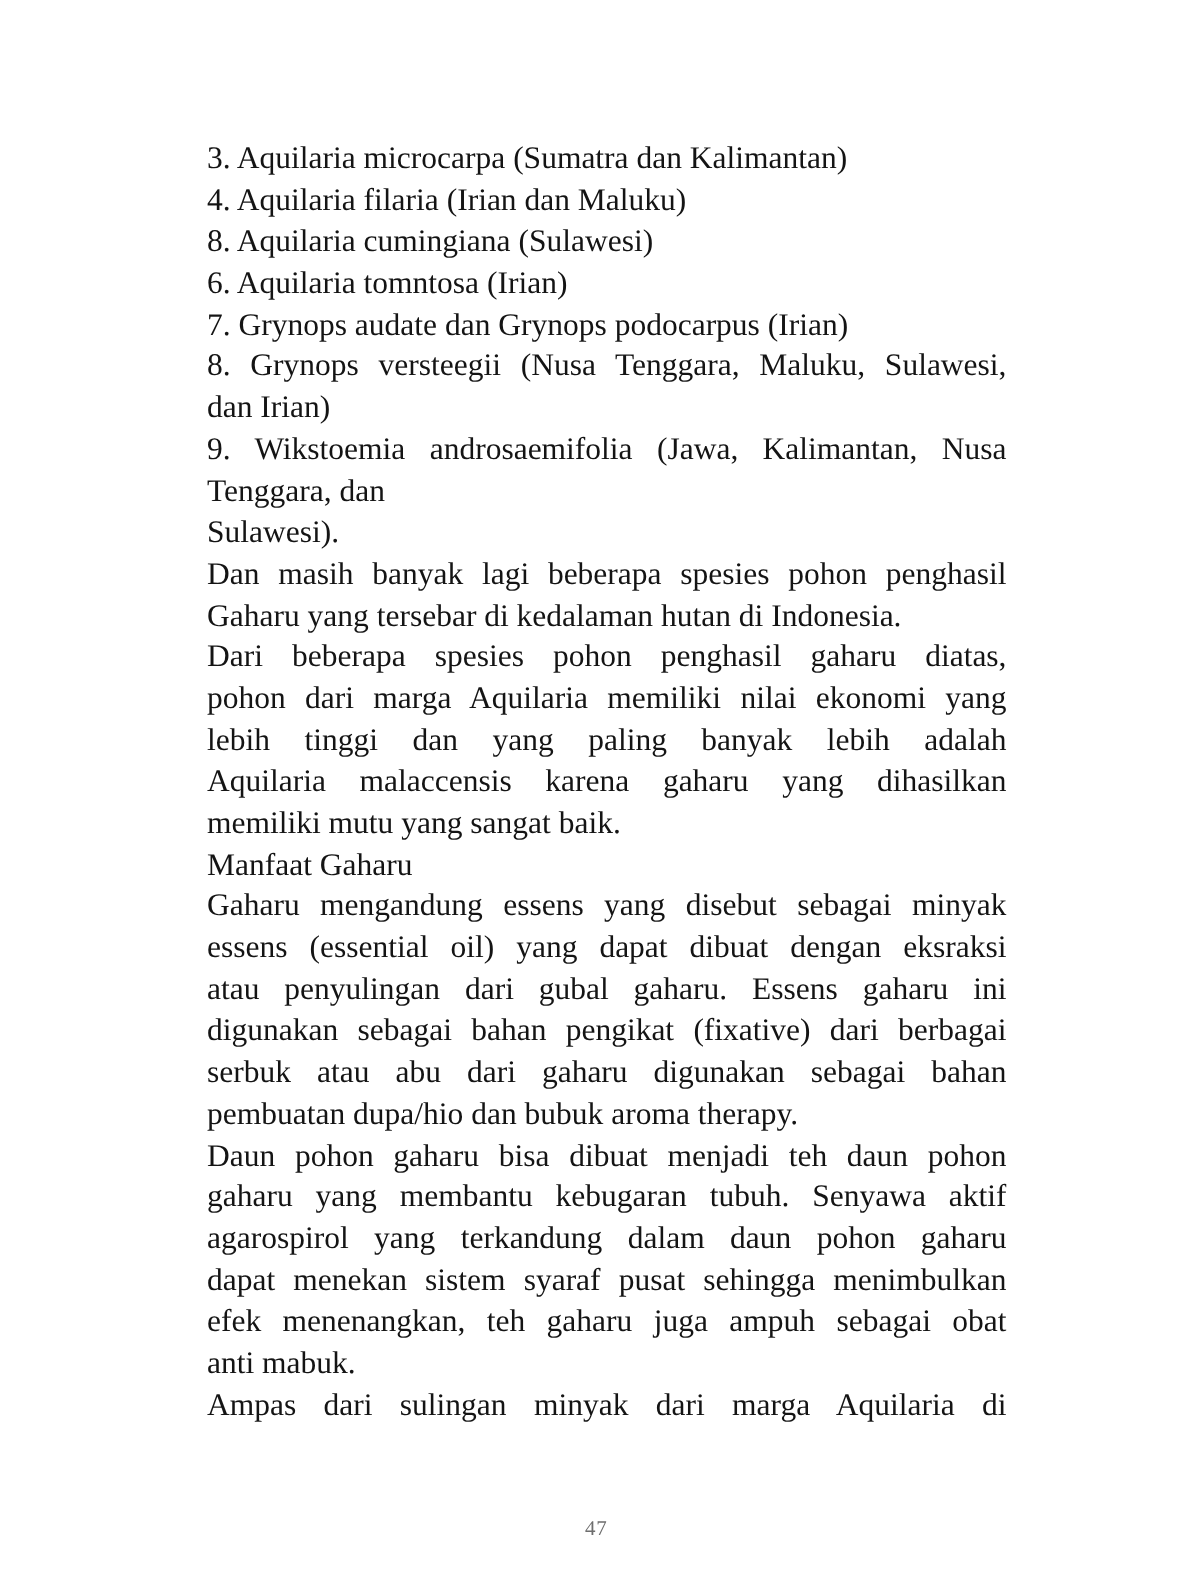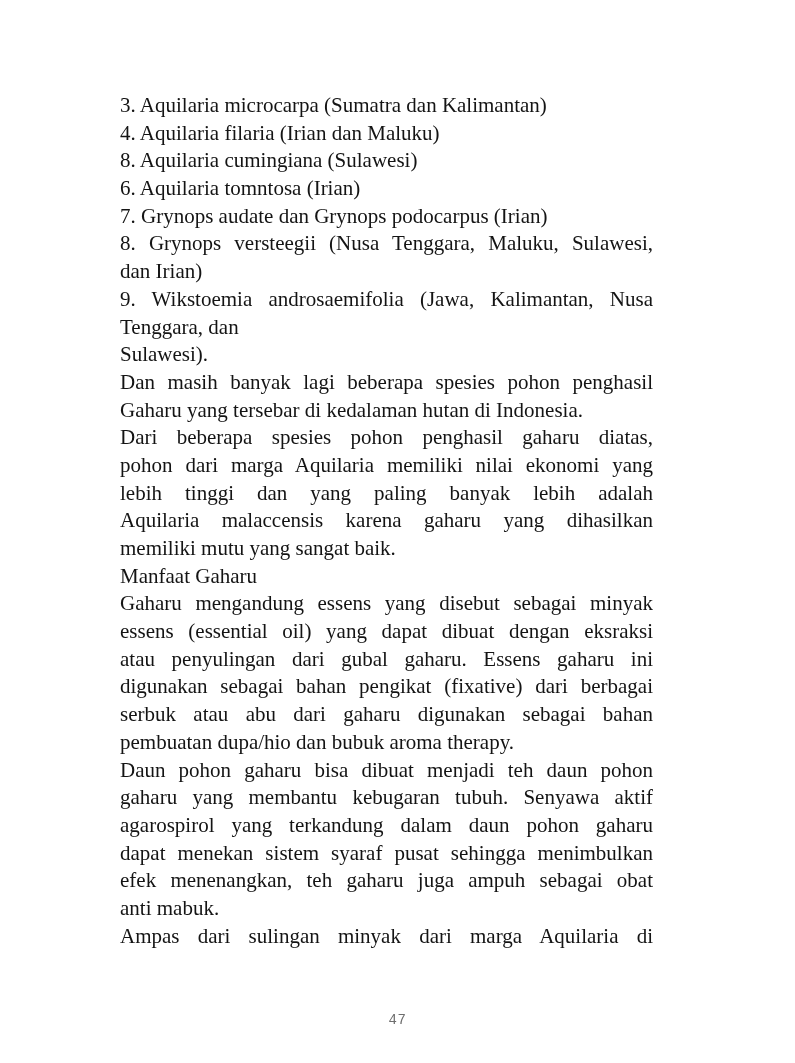--- a/index.html
+++ b/index.html
@@ -10,21 +10,21 @@
   .page {
     position: relative;
     width: 795px;
     height: 1063px;
     background: #ffffff;
     overflow: hidden;
     font-family: "Liberation Serif", "DejaVu Serif", serif;
   }
   .text-block {
     position: absolute;
-    left: 120px;
+    left: 138px;
     top: 92px;
     width: 533px;
     font-size: 21px;
     line-height: 27.7px;
     color: #141414;
     text-rendering: optimizeLegibility;
   }
   .line {
     height: 27.7px;
     overflow: hidden;
@@ -38,21 +38,20 @@
   .page-number {
     position: absolute;
     left: 0;
     right: 0;
     top: 1011px;
     text-align: center;
     font-size: 14px;
     line-height: 18px;
     color: #6e6e6e;
     letter-spacing: 0.5px;
-    font-family: Liberation Mono, monospace;
   }
 </style>
 </head>
 <body>
 
 <div class="page">
   <div class="text-block" id="text-block">
       <div class="line">3. Aquilaria microcarpa (Sumatra dan Kalimantan)</div>
       <div class="line">4. Aquilaria filaria (Irian dan Maluku)</div>
       <div class="line">8. Aquilaria cumingiana (Sulawesi)</div>

